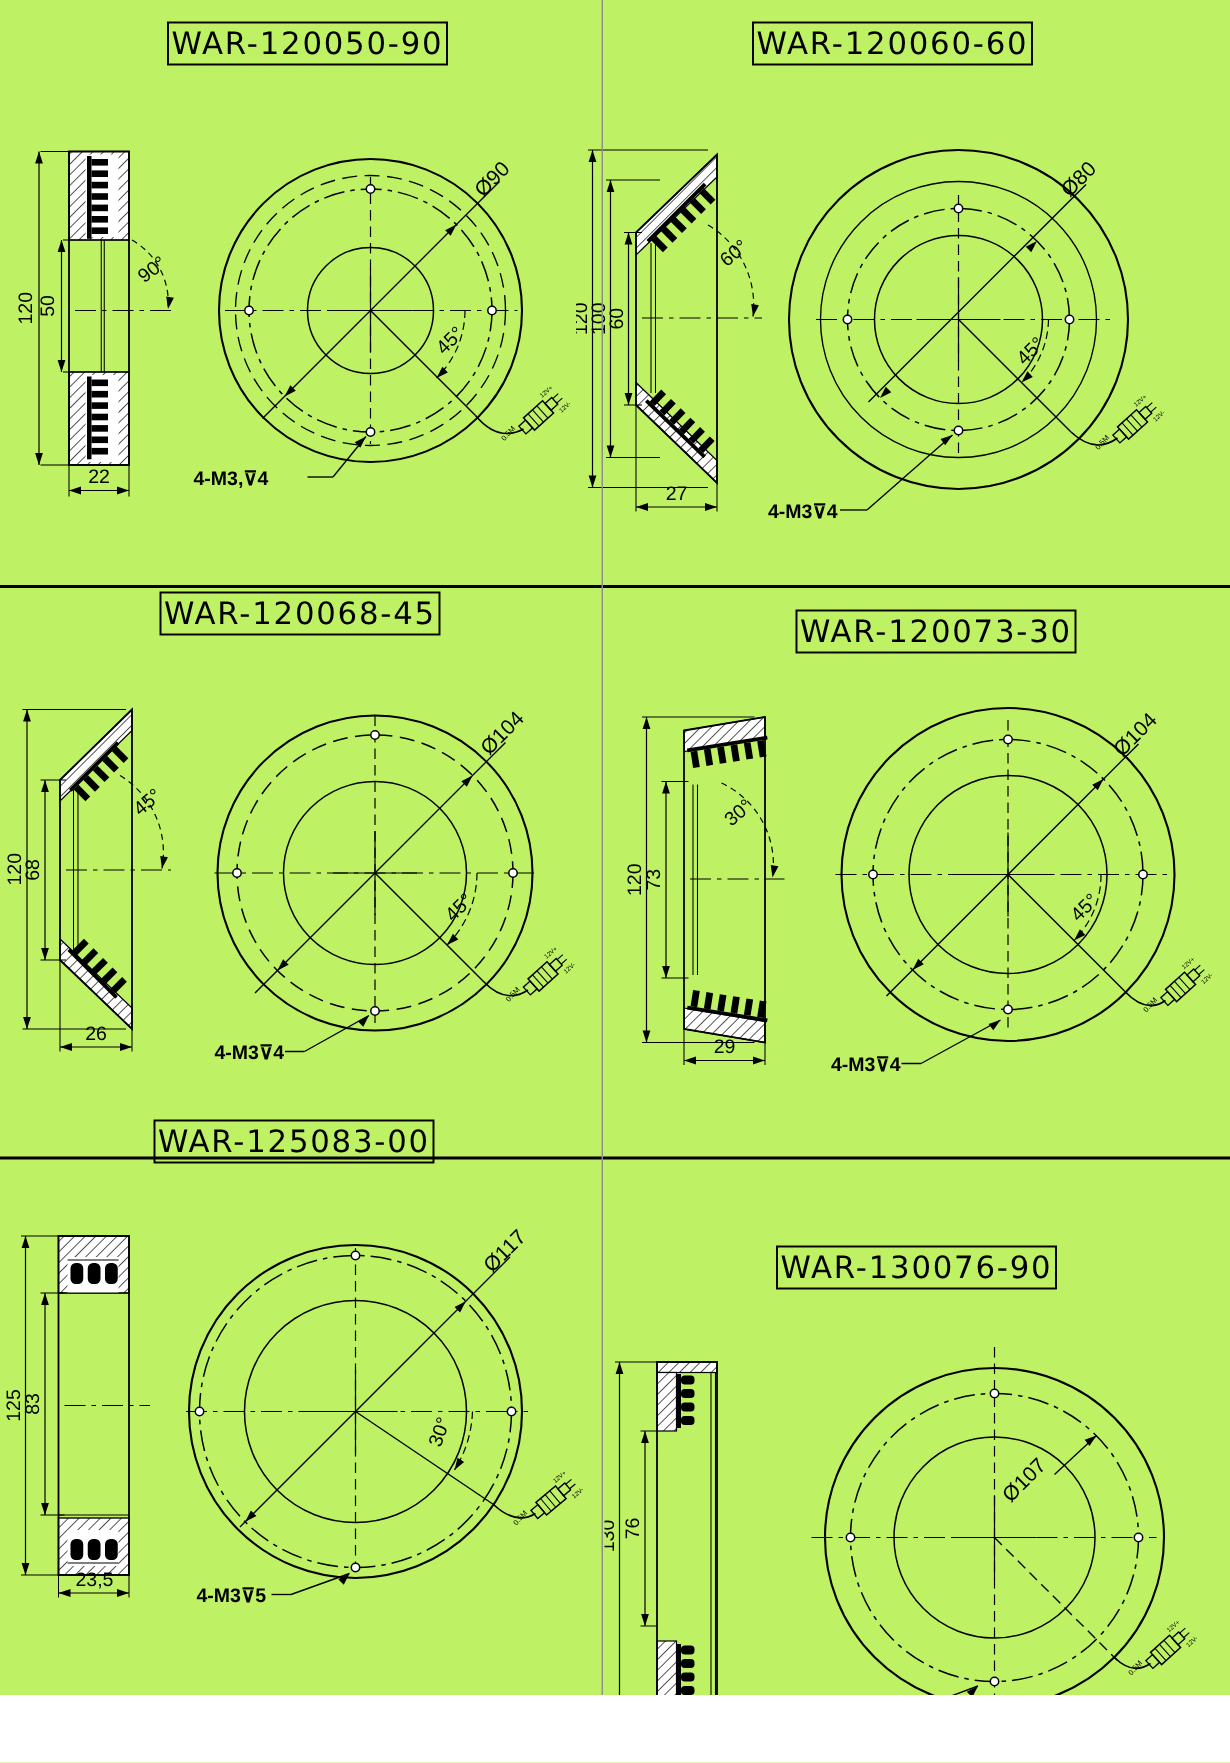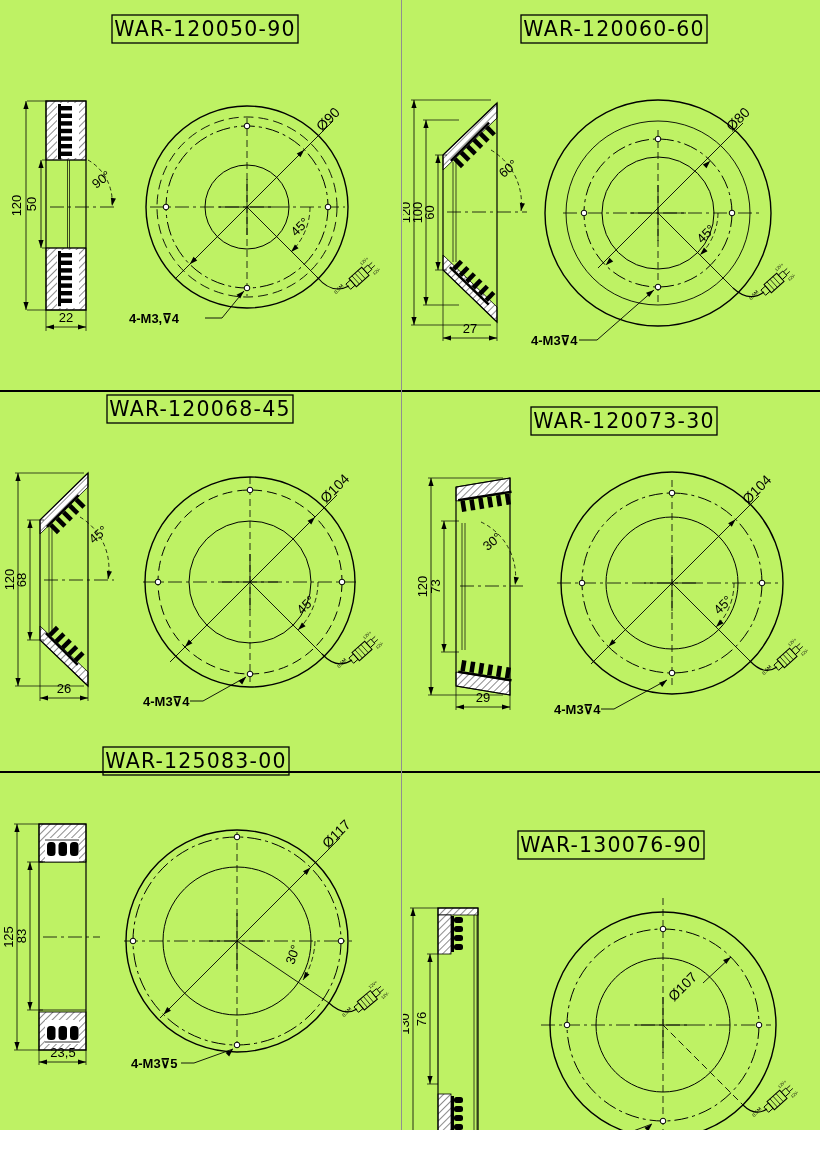--- a/index.html
+++ b/index.html
@@ -116,21 +116,21 @@
             <line x1="17" y1="-5.5" x2="17" y2="5.5" stroke="#000" stroke-width="0.7"></line>
             <rect x="22" y="-3" width="6" height="6" fill="none" stroke="#000" stroke-width="0.9"></rect>
             <line x1="28" y1="-2" x2="33" y2="-2" stroke="#000" stroke-width="0.8"></line>
             <line x1="28" y1="2" x2="33" y2="2" stroke="#000" stroke-width="0.8"></line>
             <text x="23" y="-7" font-size="4.2" text-anchor="start">12V+</text>
             <text x="26" y="9" font-size="4.2" text-anchor="start">12V-</text>
           </g>
           <text x="340" y="290" font-size="5" text-anchor="middle" transform="rotate(-48 340 290)">0.5M</text>
         </g>
       </svg></div>
-  <div class="cell" id="cell1" style="left:403px;top:0"><svg width="417" height="390" viewBox="0 0 417 390">
+  <div class="cell" id="cell1" style="left:384px;top:0"><svg width="417" height="390" viewBox="0 0 417 390">
         <g>
           <rect x="118" y="15" width="186" height="28" fill="none" stroke="#000" stroke-width="1.3"></rect>
           <text x="211" y="36" font-size="20.5" text-anchor="middle" letter-spacing="1.2" class="title-t">WAR-120060-60</text>
         </g>
         <g>
           <polygon points="40,155 94,103 94,118 40,170" fill="url(#hp)" stroke="#000" stroke-width="0.8"></polygon>
           <polygon points="40,270 94,322 94,307 40,255" fill="url(#hp)" stroke="#000" stroke-width="0.8"></polygon>
           <g transform="translate(47,160) rotate(-45)">
             <rect x="0" y="0" width="54" height="2.5" fill="#000" stroke-width="0.9"></rect>
             <rect x="2" y="2.5" width="4.5" height="11" fill="#000" stroke-width="0.9"></rect>

